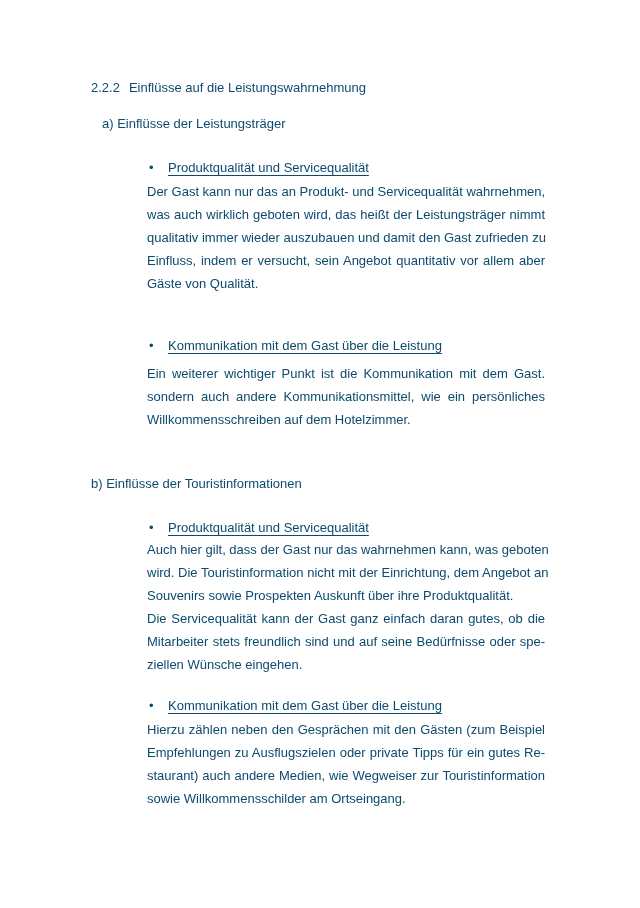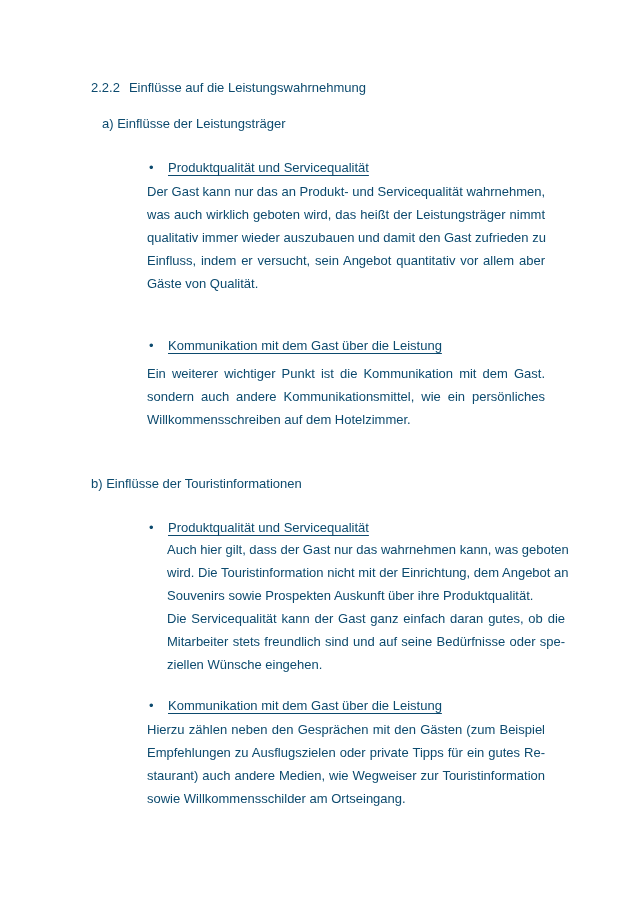--- a/index.html
+++ b/index.html
@@ -29,21 +29,21 @@
   }
   .bullet-row .btitle { text-decoration: underline; text-underline-offset: 3px; }
   .t-a1 { top: 156px; }
   .t-a2 { top: 334px; }
   .t-b1 { top: 516px; }
   .t-b2 { top: 694px; }
   
   .para { left: 147px; width: 398px; }
   .p-a1 { top: 180px; }
   .p-a2 { top: 336px; margin-top: 26px; }
-  .p-b1 { top: 538px; margin-left: 20px; }
+  .p-b1 { top: 538px; }
   .p-b2 { top: 718px; }
   .ln {
     height: 23px;
     text-align: justify;
     text-align-last: justify;
     white-space: nowrap;
   }
   .ln-last {
     text-align: center;
     text-align-last: left;

